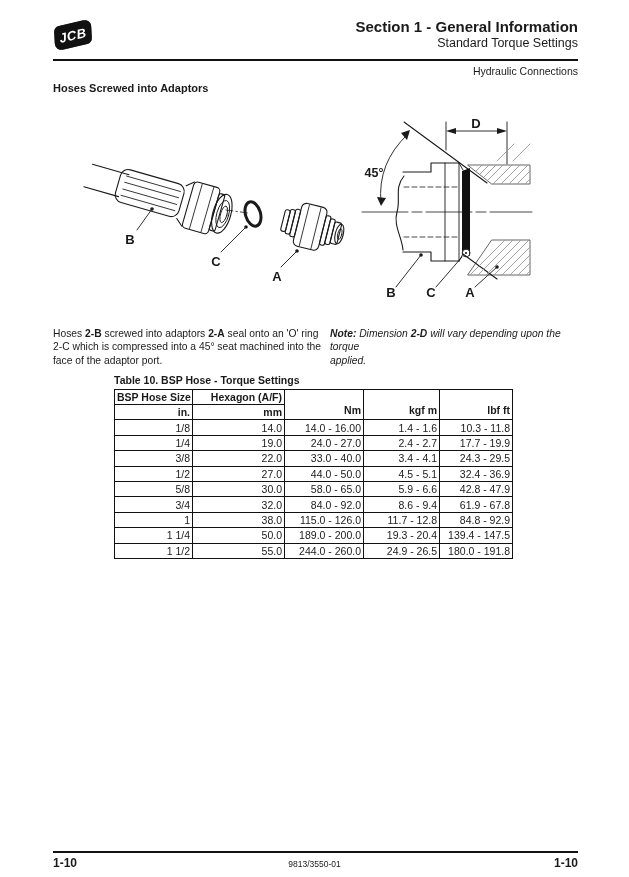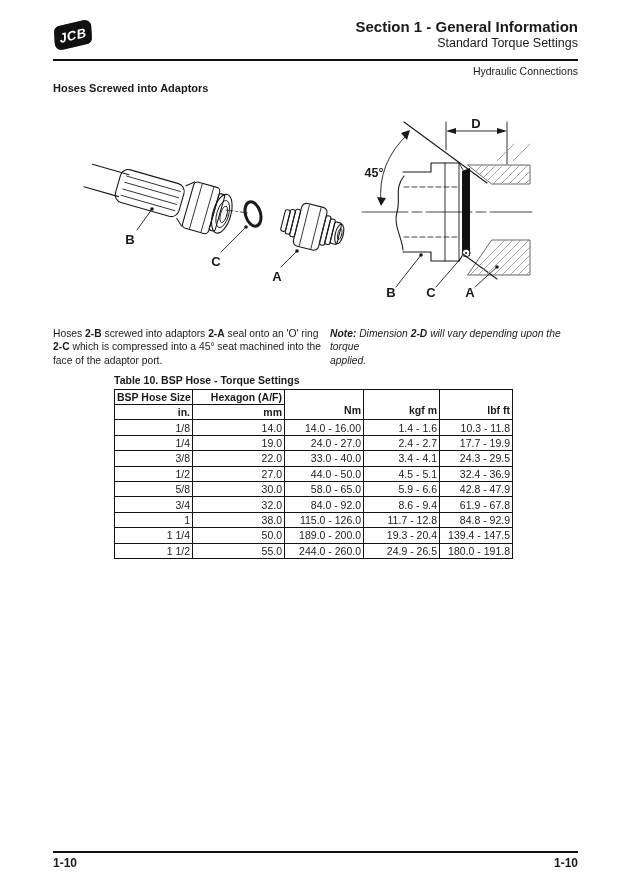--- a/index.html
+++ b/index.html
@@ -216,21 +216,21 @@
       <text x="476" y="128">D</text>
       <text x="374" y="177" font-size="12.5">45°</text>
       <text x="391" y="297">B</text>
       <text x="431" y="297">C</text>
       <text x="470" y="297">A</text>
     </g>
   </svg>
 
 
   <div class="intro-text"><span>Hoses </span><span style="font-weight: bold;">2-B</span><span> screwed into adaptors </span><span style="font-weight: bold;">2-A</span><span> seal onto an 'O' ring
-</span><span style="font-weight: bold;">2-C</span><span> which is compressed into a 45° seat machined into the
+</span><span style="font-weight: normal;">2-C</span><span> which is compressed into a 45° seat machined into the
 face of the adaptor port.</span></div>
   <div class="note-text"><span style="font-weight: bold; font-style: italic;">Note: </span><span style="font-style: italic;">Dimension </span><span style="font-weight: bold; font-style: italic;">2-D</span><span style="font-style: italic;"> will vary depending upon the torque
 applied.</span></div>
 
   <div class="tbl-caption">Table 10. BSP Hose - Torque Settings</div>
   <table class="torque-table">
     <colgroup>
       <col style="width:78px">
         <col style="width:92px">
         <col style="width:79px">
@@ -312,15 +312,16 @@
         <td>55.0</td>
         <td>244.0 - 260.0</td>
         <td>24.9 - 26.5</td>
         <td>180.0 - 191.8</td>
       </tr>
     </tbody>
   </table>
 
   <div class="rule-bottom"></div>
   <div class="footer-left">1-10</div>
+  <div class="footer-center">9813/3550-01</div>
   <div class="footer-right">1-10</div>
 
 </div>
 
 </body></html>

